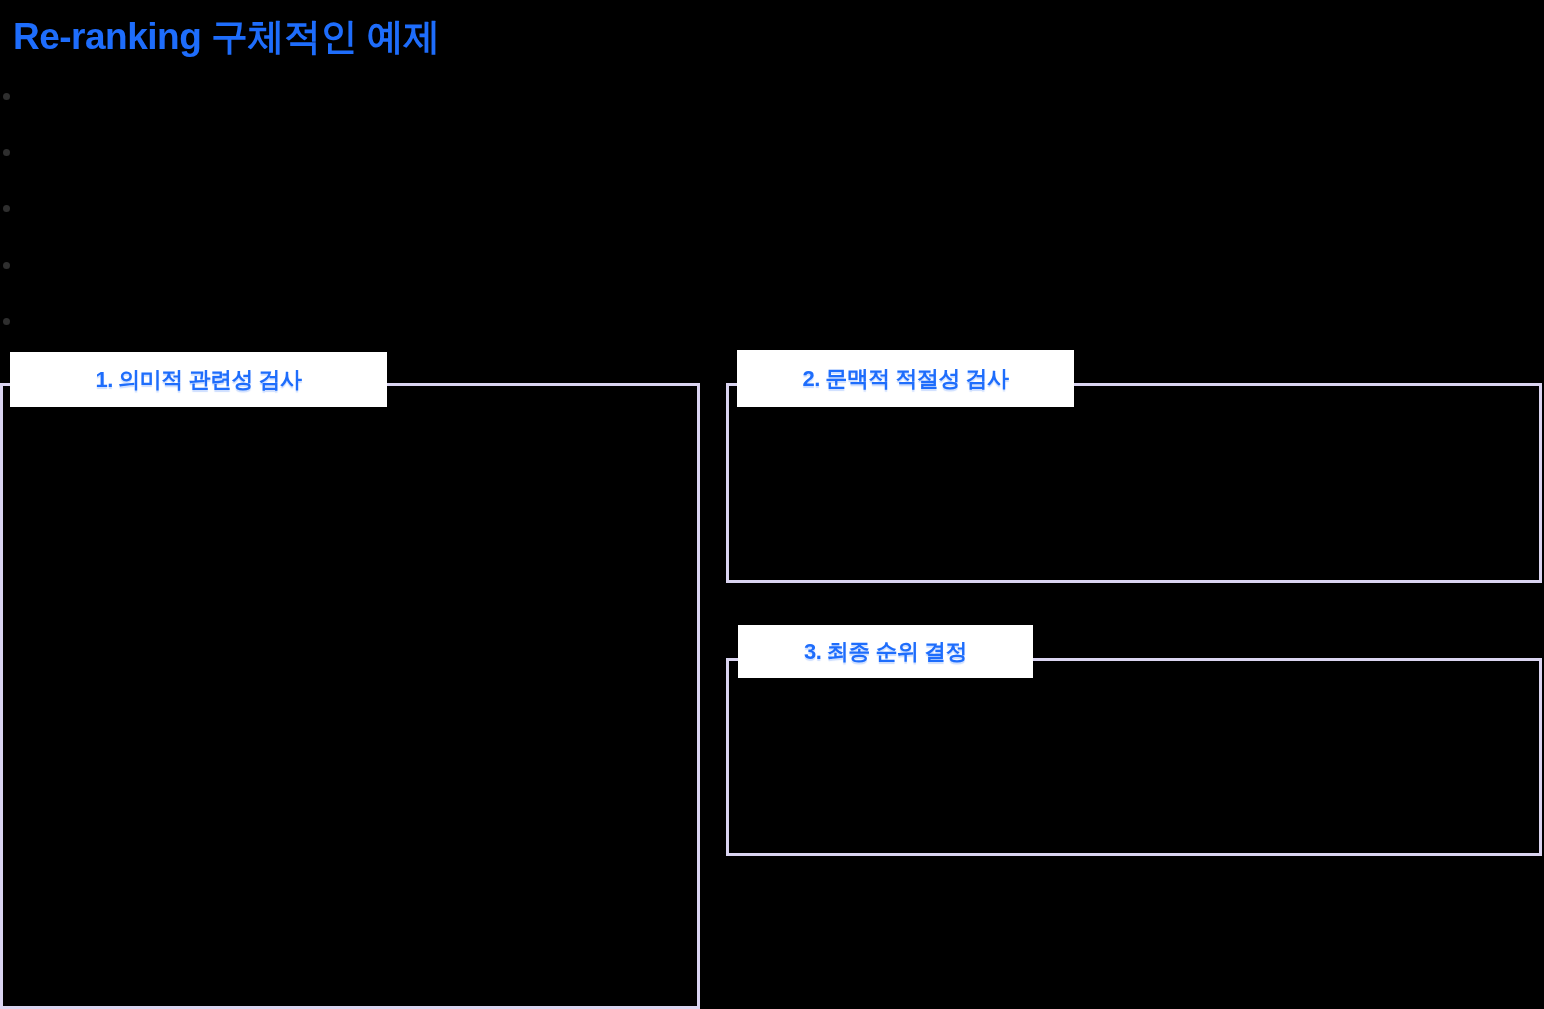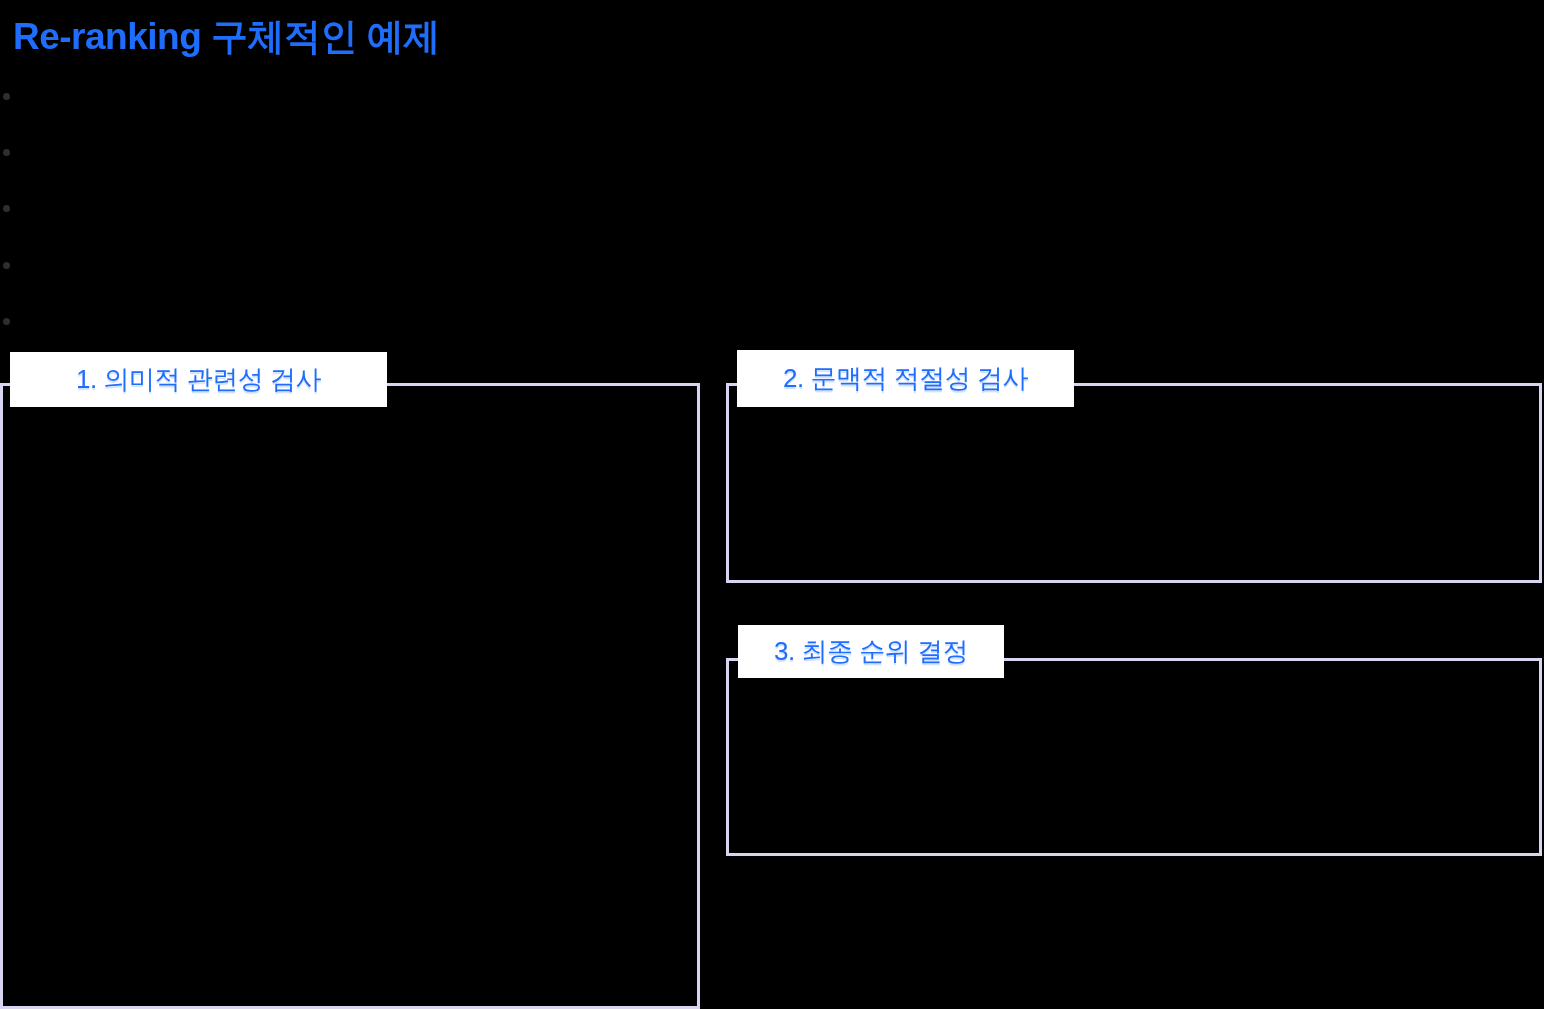--- a/index.html
+++ b/index.html
@@ -54,29 +54,29 @@
   .chip{
     position:absolute;
     background:var(--chip-bg);
     display:flex;
     align-items:center;
     justify-content:center;
     z-index:2;
   }
   .chip span{
     color:var(--accent);
-    font-size:26px;
-    font-weight:400;
+    font-size:22px;
+    font-weight:700;
     letter-spacing:-0.5px;
     white-space:nowrap;
     text-shadow:0 2px 1px rgba(90,145,255,0.30);
   }
   .chip-1{left:10px;top:352px;width:377px;height:55px;}
   .chip-2{left:737px;top:350px;width:337px;height:57px;}
-  .chip-3{left:738px;top:625px;width:266px;height:53px;}
+  .chip-3{left:738px;top:625px;width:295px;height:53px;}
 </style>
 </head>
 <body>
 
 <div class="slide">
 
   <h1 class="page-title">Re-ranking 구체적인 예제</h1>
 
   <div class="bullet-dot"></div>
   <div class="bullet-dot"></div>

